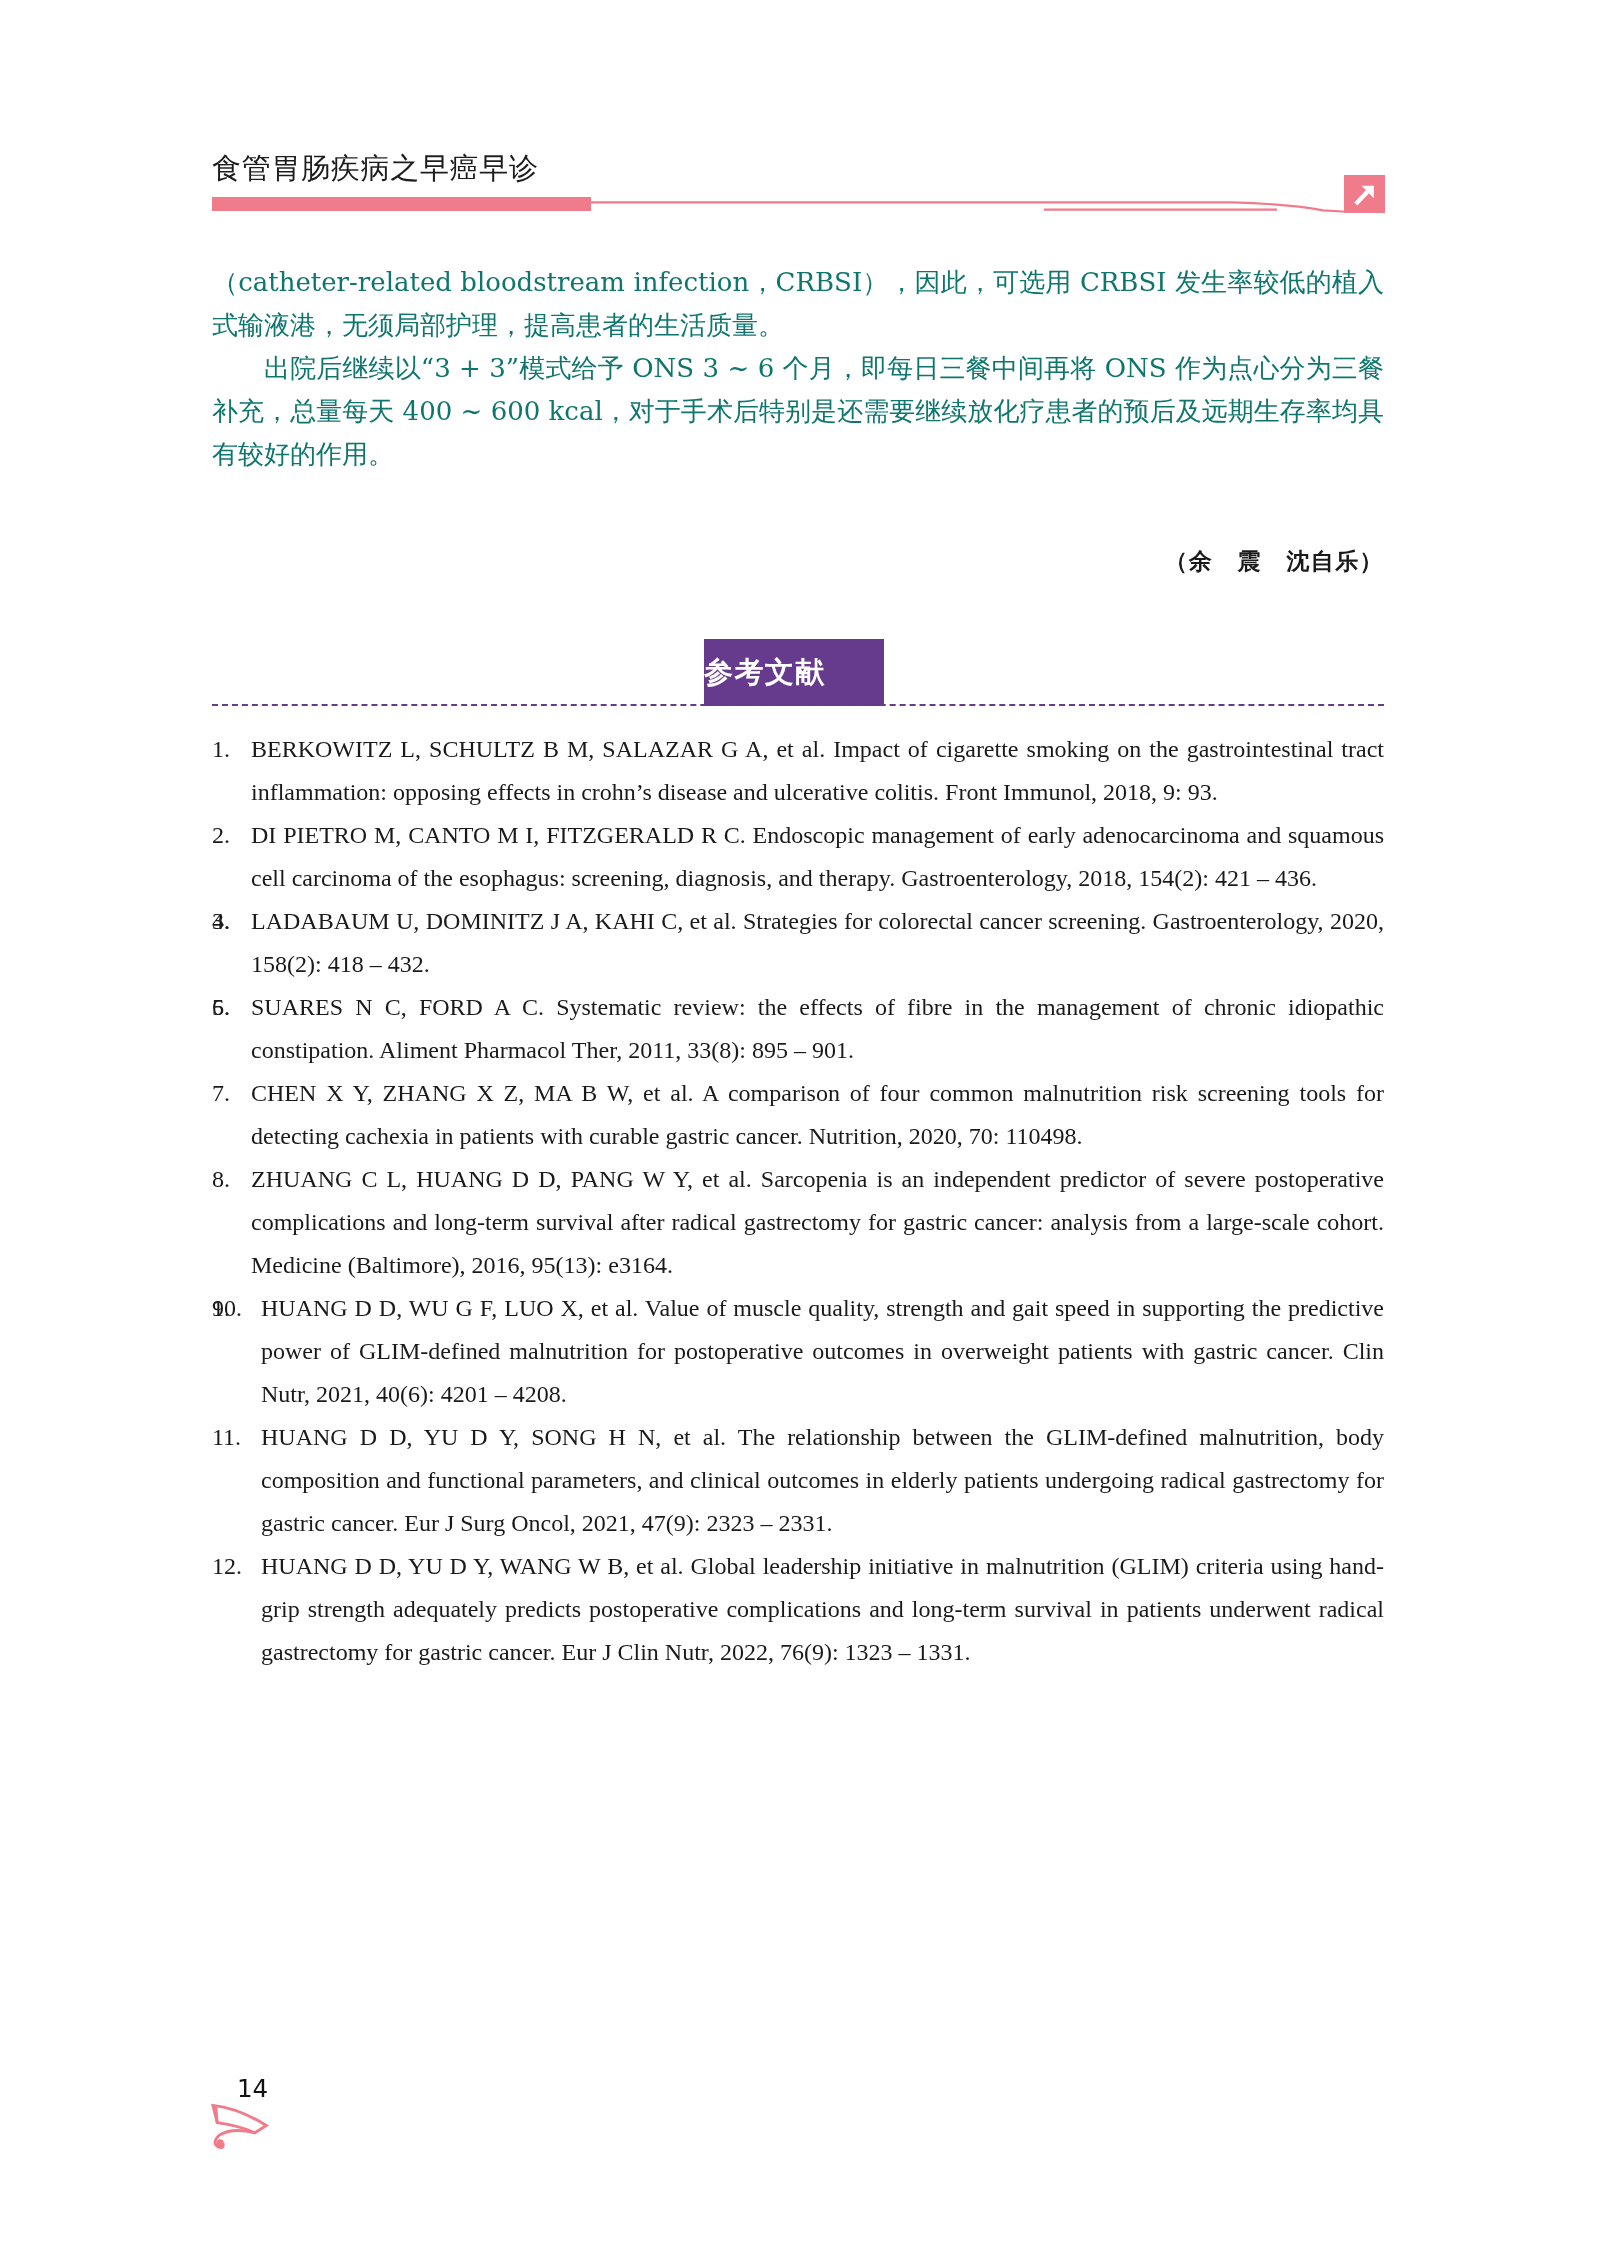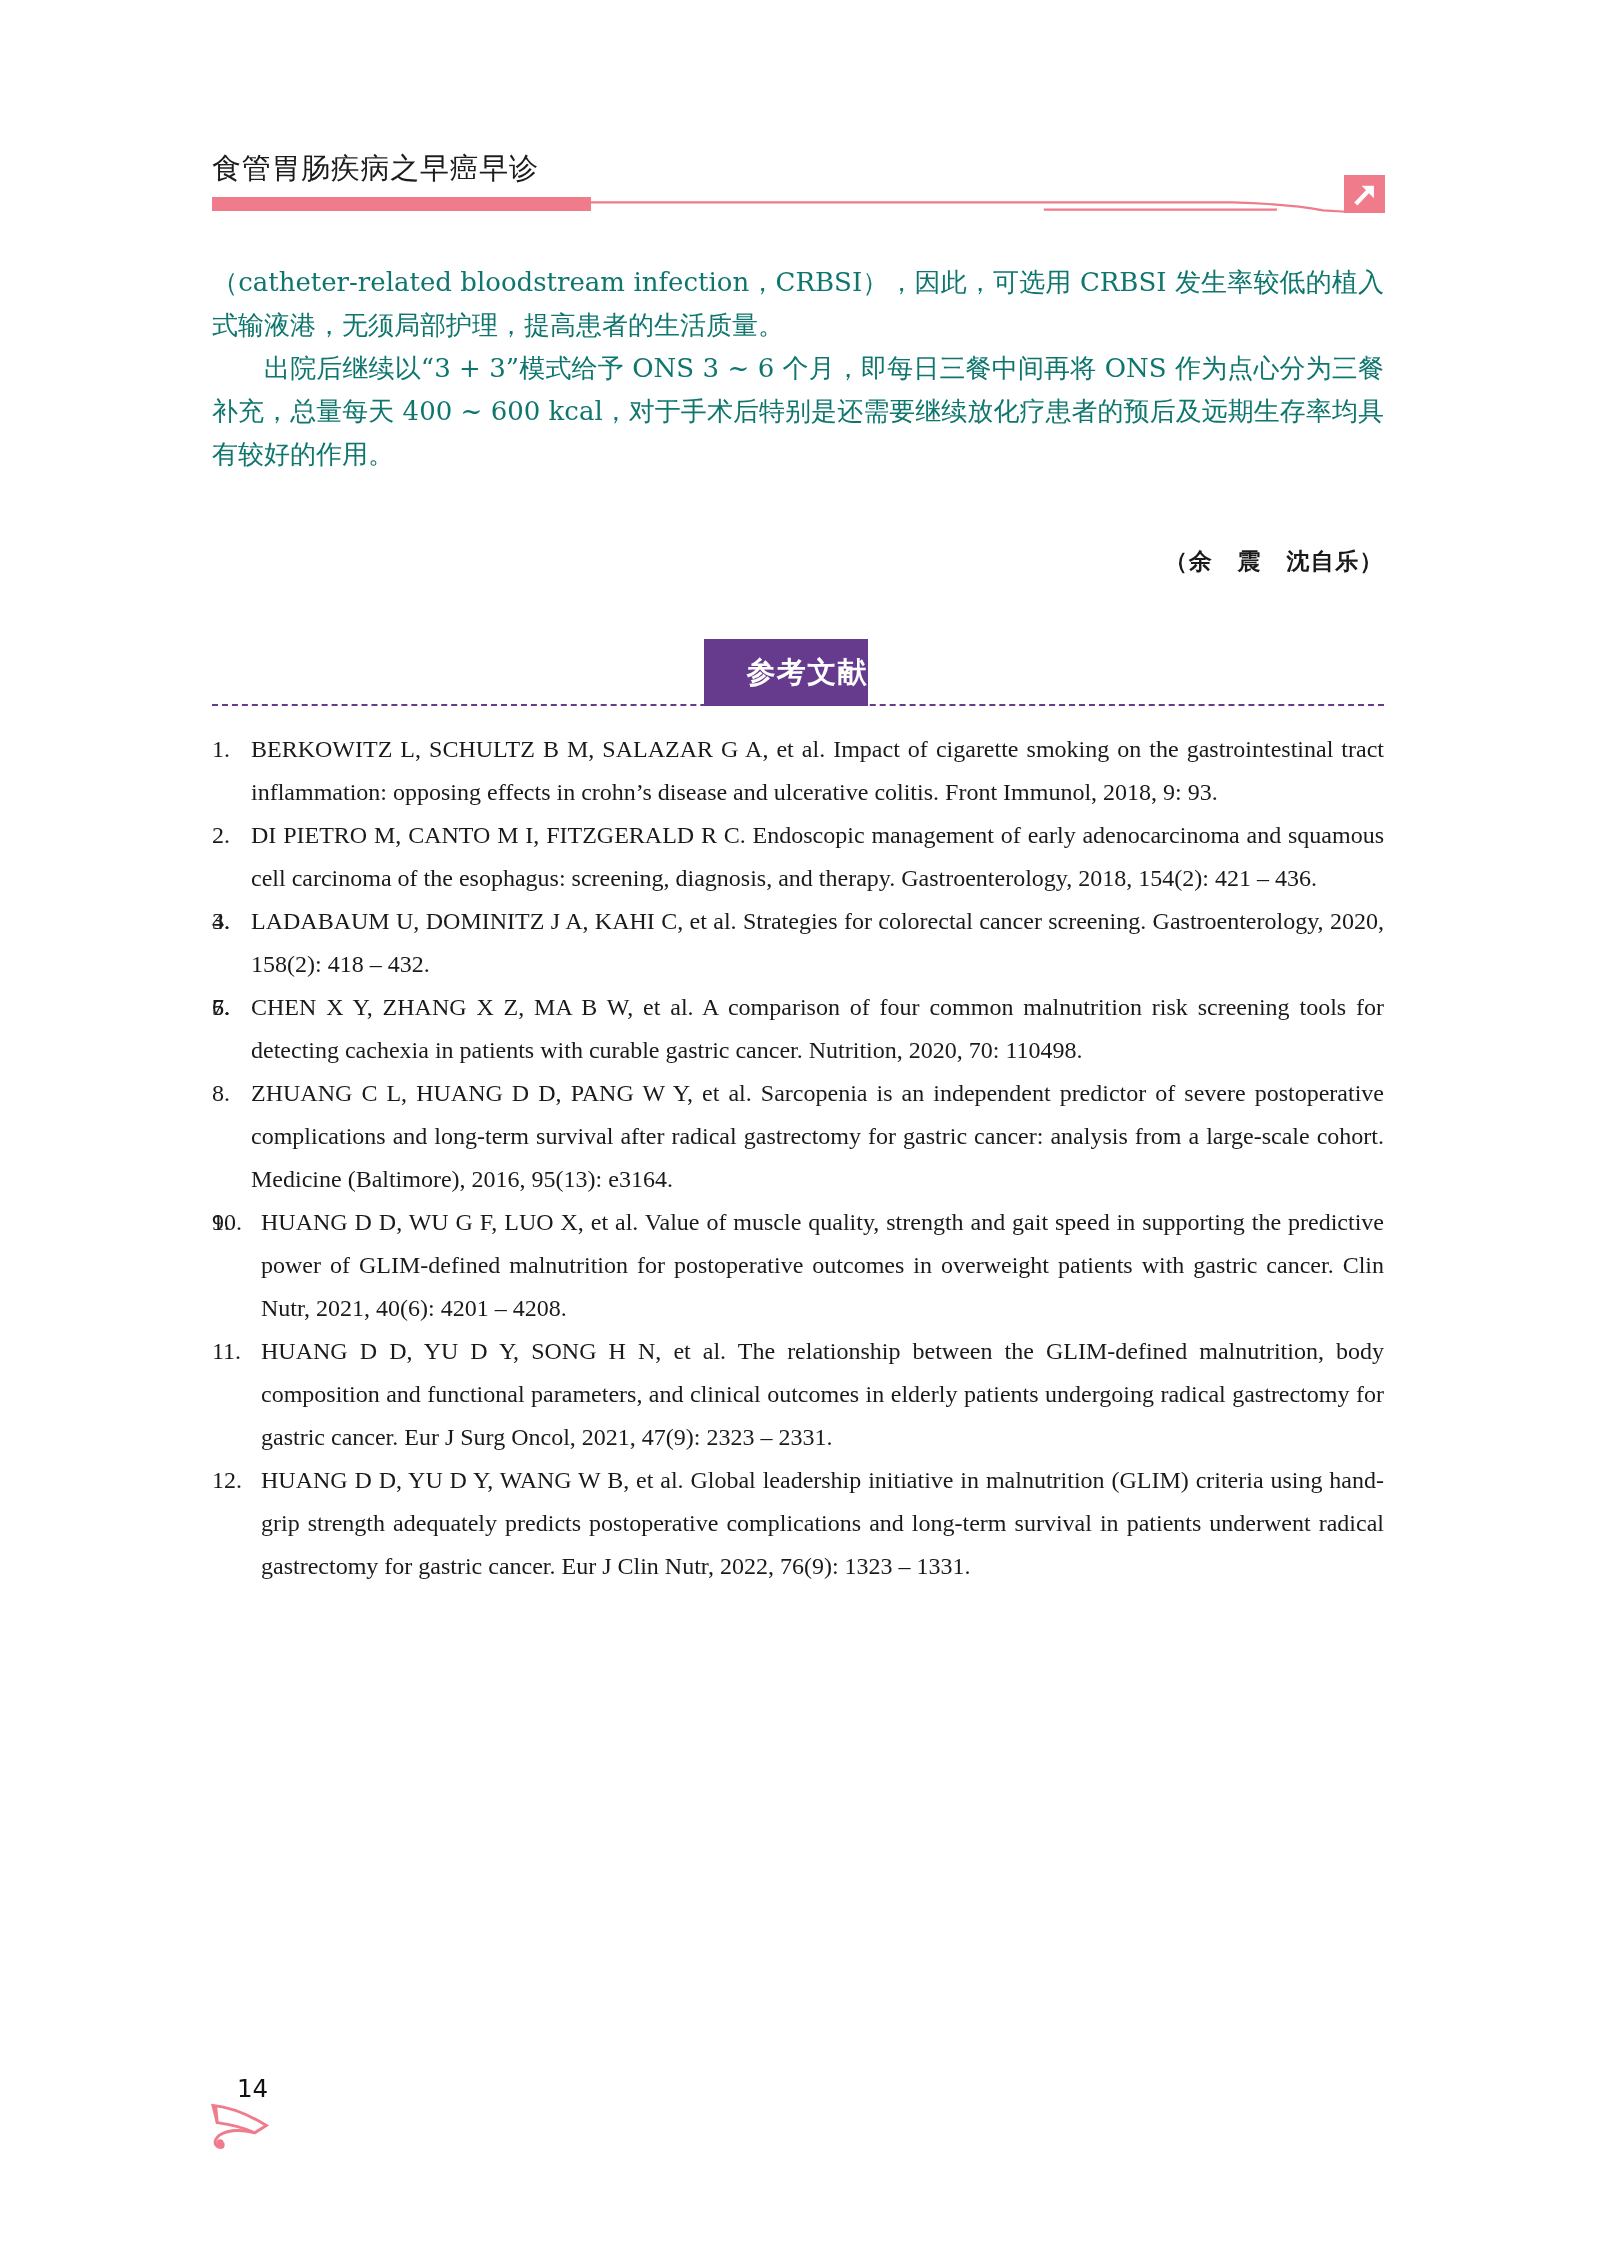--- a/index.html
+++ b/index.html
@@ -18,24 +18,24 @@
   .body { position: absolute; left: 212px; top: 261px; width: 1172px;
           font-family: "DejaVu Serif", serif; font-size: 26px; line-height: 43px; color: #0f766e;
           text-align: justify; }
   .body p { margin: 0; }
   .body p.indent { text-indent: 2em; }
 
   .signature { position: absolute; right: 240px; top: 546px; font-family: "DejaVu Sans", sans-serif;
                font-weight: bold; font-size: 23px; letter-spacing: 1.4px; white-space: pre; }
 
   
-  .ref-heading-box { position: absolute; left: 704px; top: 639px; width: 164px; height: 67px;
+  .ref-heading-box { position: absolute; left: 704px; top: 639px; width: 180px; height: 67px;
                      background: #663a8c; color: #fff; font-family: Liberation Sans, sans-serif;
                      font-weight: bold; font-size: 29px; display: flex; align-items: center;
-                     justify-content: flex-end; letter-spacing: 1.4px; }
+                     justify-content: flex-start; letter-spacing: 1.4px; }
   .ref-divider { position: absolute; left: 212px; top: 704px; width: 1172px; height: 0;
                  border-top: 2.9px dashed #663a8c; }
 
   
   .refs { position: absolute; left: 212px; top: 728px; width: 1172px; margin: 0; padding: 0;
           list-style: none; font-family: "Liberation Serif", "DejaVu Serif", serif;
           font-size: 24px; line-height: 43px; color: #1a1a1a; }
   .ref-item { position: relative; padding-left: 39px; text-align: justify; }
   .ref-item.wide { padding-left: 49px; }
   .ref-num { position: absolute; left: 0; top: 0; }
@@ -71,21 +71,21 @@
   <span>参考文献</span>
 </div>
 <div class="ref-divider"></div>
 
 <ol class="refs">
   <li class="ref-item"><span class="ref-num">1.</span><span>BERKOWITZ L, SCHULTZ B M, SALAZAR G A, et al. Impact of cigarette smoking on the gastrointestinal tract inflammation: opposing effects in crohn’s disease and ulcerative colitis. Front Immunol, 2018, 9: 93.</span></li>
   <li class="ref-item"><span class="ref-num">2.</span><span>DI PIETRO M, CANTO M I, FITZGERALD R C. Endoscopic management of early adenocarcinoma and squamous cell carcinoma of the esophagus: screening, diagnosis, and therapy. Gastroenterology, 2018, 154(2): 421 – 436.</span></li>
   <li class="ref-item"><span class="ref-num">3.</span></li>
   <li class="ref-item"><span class="ref-num">4.</span><span>LADABAUM U, DOMINITZ J A, KAHI C, et al. Strategies for colorectal cancer screening. Gastroenterology, 2020, 158(2): 418 – 432.</span></li>
   <li class="ref-item"><span class="ref-num">5.</span></li>
-  <li class="ref-item"><span class="ref-num">6.</span></li>
+  <li class="ref-item"><span class="ref-num">6.</span><span>SUARES N C, FORD A C. Systematic review: the effects of fibre in the management of chronic idiopathic constipation. Aliment Pharmacol Ther, 2011, 33(8): 895 – 901.</span></li>
   <li class="ref-item"><span class="ref-num">7.</span><span>CHEN X Y, ZHANG X Z, MA B W, et al. A comparison of four common malnutrition risk screening tools for detecting cachexia in patients with curable gastric cancer. Nutrition, 2020, 70: 110498.</span></li>
   <li class="ref-item"><span class="ref-num">8.</span><span>ZHUANG C L, HUANG D D, PANG W Y, et al. Sarcopenia is an independent predictor of severe postoperative complications and long-term survival after radical gastrectomy for gastric cancer: analysis from a large-scale cohort. Medicine (Baltimore), 2016, 95(13): e3164.</span></li>
   <li class="ref-item"><span class="ref-num">9.</span></li>
   <li class="ref-item wide"><span class="ref-num">10.</span><span>HUANG D D, WU G F, LUO X, et al. Value of muscle quality, strength and gait speed in supporting the predictive power of GLIM-defined malnutrition for postoperative outcomes in overweight patients with gastric cancer. Clin Nutr, 2021, 40(6): 4201 – 4208.</span></li>
   <li class="ref-item wide"><span class="ref-num">11.</span><span>HUANG D D, YU D Y, SONG H N, et al. The relationship between the GLIM-defined malnutrition, body composition and functional parameters, and clinical outcomes in elderly patients undergoing radical gastrectomy for gastric cancer. Eur J Surg Oncol, 2021, 47(9): 2323 – 2331.</span></li>
   <li class="ref-item wide"><span class="ref-num">12.</span><span>HUANG D D, YU D Y, WANG W B, et al. Global leadership initiative in malnutrition (GLIM) criteria using hand-grip strength adequately predicts postoperative complications and long-term survival in patients underwent radical gastrectomy for gastric cancer. Eur J Clin Nutr, 2022, 76(9): 1323 – 1331.</span></li>
 </ol>
 
 <div class="page-number">14</div>
 <svg class="ornament" viewBox="0 0 90 72">

